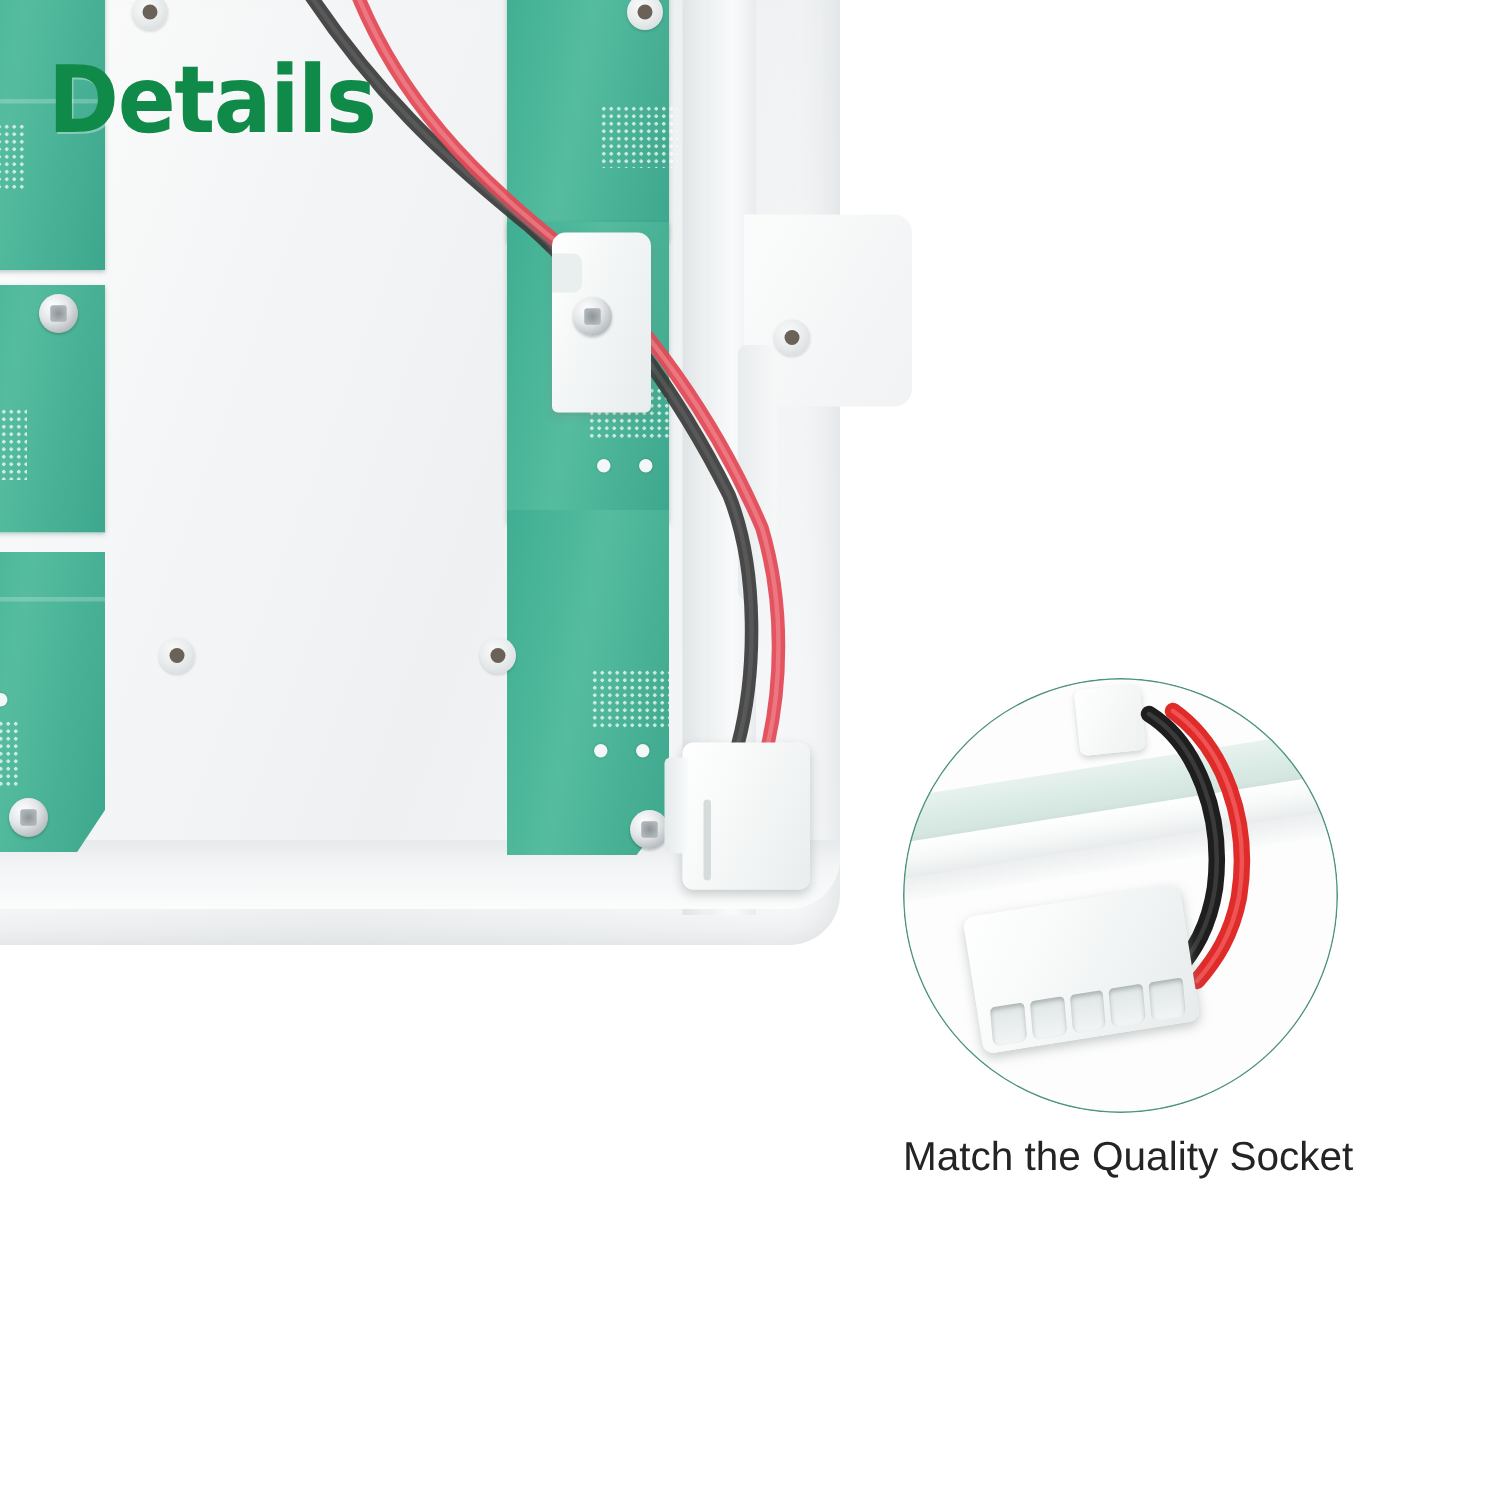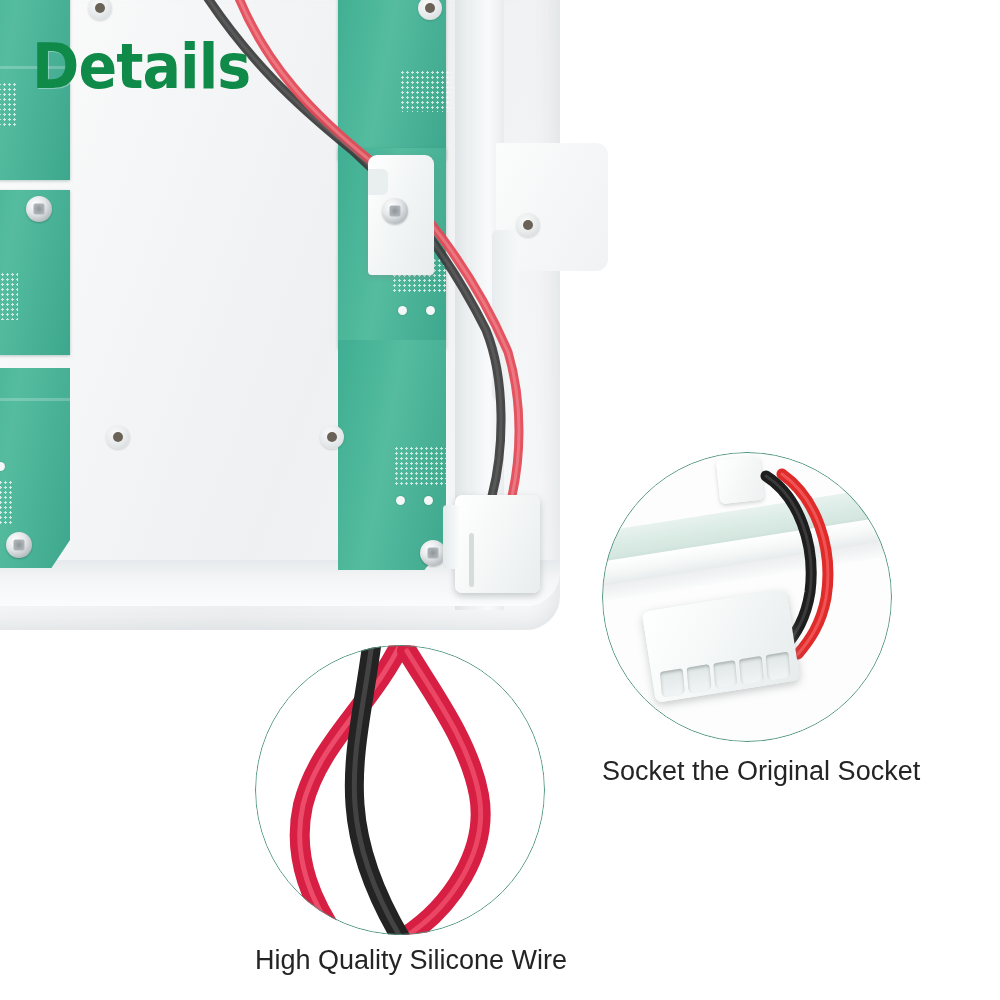--- a/index.html
+++ b/index.html
@@ -336,31 +336,17 @@
           <div class="socket-pin"></div>
           <div class="socket-pin"></div>
           <div class="socket-pin"></div>
           <div class="socket-pin"></div>
           <div class="socket-pin"></div>
         </div>
       </div>
 
       <div class="circle-ring"></div>
     </div>
-    <div class="caption" style="top:304px;">Socket the Original Socket</div>
+    <div class="caption" style="top:304px;">Match the Quality Socket</div>
   </div>
 
-  <div class="callout" id="c3">
-    <div class="circle">
-      <svg class="c3-svg" viewBox="0 0 290 290">
-        <path d="M 150 -10 C 118 60 64 96 48 160 C 36 214 58 260 86 300" stroke="#d61f43" stroke-width="20" fill="none" stroke-linecap="round"></path>
-        <path d="M 150 -10 C 118 60 64 96 48 160 C 36 214 58 260 86 300" stroke="#ff6f88" stroke-width="5" fill="none" stroke-linecap="round" opacity=".55"></path>
-        <path d="M 152 6 C 176 46 214 96 224 150 C 234 206 196 262 150 292" stroke="#d61f43" stroke-width="20" fill="none" stroke-linecap="round"></path>
-        <path d="M 152 6 C 176 46 214 96 224 150 C 234 206 196 262 150 292" stroke="#ff6f88" stroke-width="5" fill="none" stroke-linecap="round" opacity=".5"></path>
-        <path d="M 118 -10 C 110 56 96 106 100 160 C 104 216 128 264 150 300" stroke="#232323" stroke-width="19" fill="none" stroke-linecap="round"></path>
-        <path d="M 118 -10 C 110 56 96 106 100 160 C 104 216 128 264 150 300" stroke="#6a6a6a" stroke-width="5" fill="none" stroke-linecap="round" opacity=".45"></path>
-      </svg>
-      <div class="circle-ring"></div>
-    </div>
-    <div class="caption" style="top:300px;">High Quality Silicone Wire</div>
-  </div>
 
 </div>
 
 </body></html>

